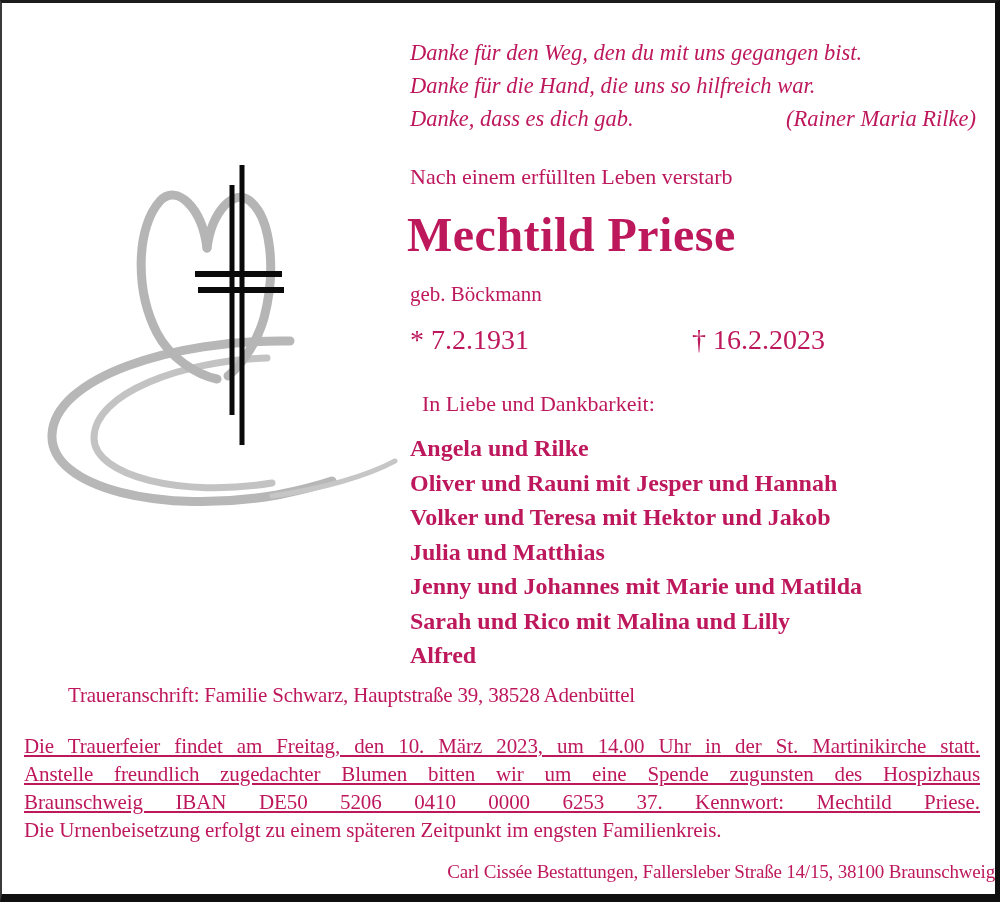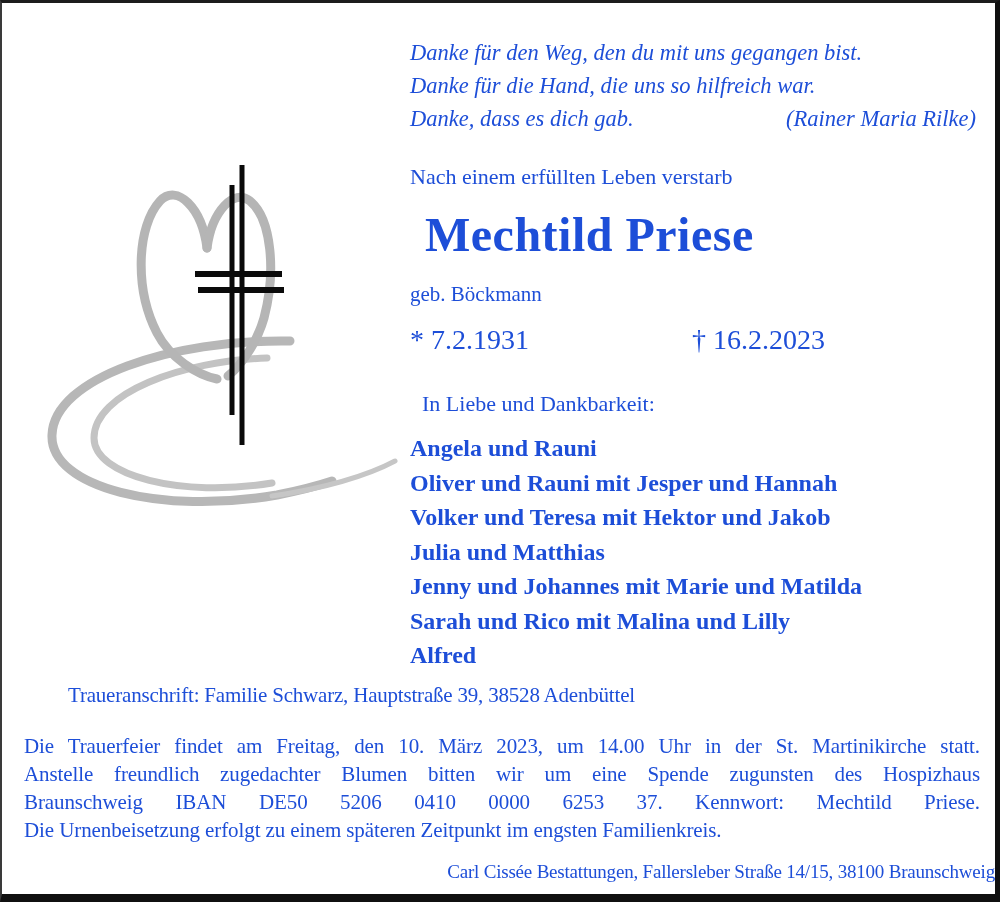--- a/index.html
+++ b/index.html
@@ -7,50 +7,50 @@
     position:relative;
     width:1000px; height:902px;
     margin:0 auto;
     background:#ffffff;
     box-sizing:border-box;
     border-top:3px solid #1c1c1c;
     border-left:2px solid #3a3a3a;
     border-right:5px solid #101010;
     border-bottom:8px solid #101010;
     font-family:"Liberation Serif", serif;
-    color:#1d4ed8;
+    color:#be185d;
     overflow:hidden;
   }
   .quote {
     position:absolute; left:408px; top:33px; width:566px;
     font-style:italic; font-size:22.5px; line-height:33px;
   }
   .quote-lastline { display:flex; justify-content:space-between; }
   .intro { position:absolute; left:408px; top:161px; font-size:22px; }
   .deceased-name {
     position:absolute; left:405px; top:204px;
-    font-size:48px; font-weight:bold; letter-spacing:0.5px; line-height:56px;margin-left:18px;
+    font-size:48px; font-weight:bold; letter-spacing:0.5px; line-height:56px;
   }
   .maiden { position:absolute; left:408px; top:279px; font-size:21px; }
   .dates { position:absolute; left:408px; top:321px; font-size:28px; display:flex; }
   .dates .birth { width:282px; }
   .mourning-intro { position:absolute; left:420px; top:388px; font-size:22px; }
   .mourners {
     position:absolute; left:408px; top:428px;
     font-size:24px; font-weight:bold; line-height:34.5px;
   }
   .address {
     position:absolute; left:22px; top:680px;
     font-size:21px; letter-spacing:-0.2px;margin-left:44px;
   }
   .details {
     position:absolute; left:22px; top:729px; width:956px;
     font-size:21px; line-height:28px; letter-spacing:-0.1px;
   }
-  .details .just { text-align:justify; text-align-last:justify; }
+  .details .just { text-align:justify; text-align-last:justify;text-decoration:underline; }
   .details .plain { text-align:left; }
   .funeral-home {
     position:absolute; left:0; right:0; top:858px;
     text-align:right; font-size:19px; letter-spacing:-0.2px;
   }
   .emblem { position:absolute; left:30px; top:140px; width:370px; height:380px; }
 </style>
 </head>
 <body>
 
@@ -87,21 +87,21 @@
   <div class="maiden">geb. Böckmann</div>
 
   <div class="dates">
     <span class="birth">* 7.2.1931</span>
     <span class="death">† 16.2.2023</span>
   </div>
 
   <div class="mourning-intro">In Liebe und Dankbarkeit:</div>
 
   <div class="mourners">
-    <div>Angela und Rauni</div>
+    <div>Angela und Rilke</div>
     <div>Oliver und Rauni mit Jesper und Hannah</div>
     <div>Volker und Teresa mit Hektor und Jakob</div>
     <div>Julia und Matthias</div>
     <div>Jenny und Johannes mit Marie und Matilda</div>
     <div>Sarah und Rico mit Malina und Lilly</div>
     <div>Alfred</div>
   </div>
 
   <div class="address">Traueranschrift: Familie Schwarz, Hauptstraße 39, 38528 Adenbüttel</div>
 

